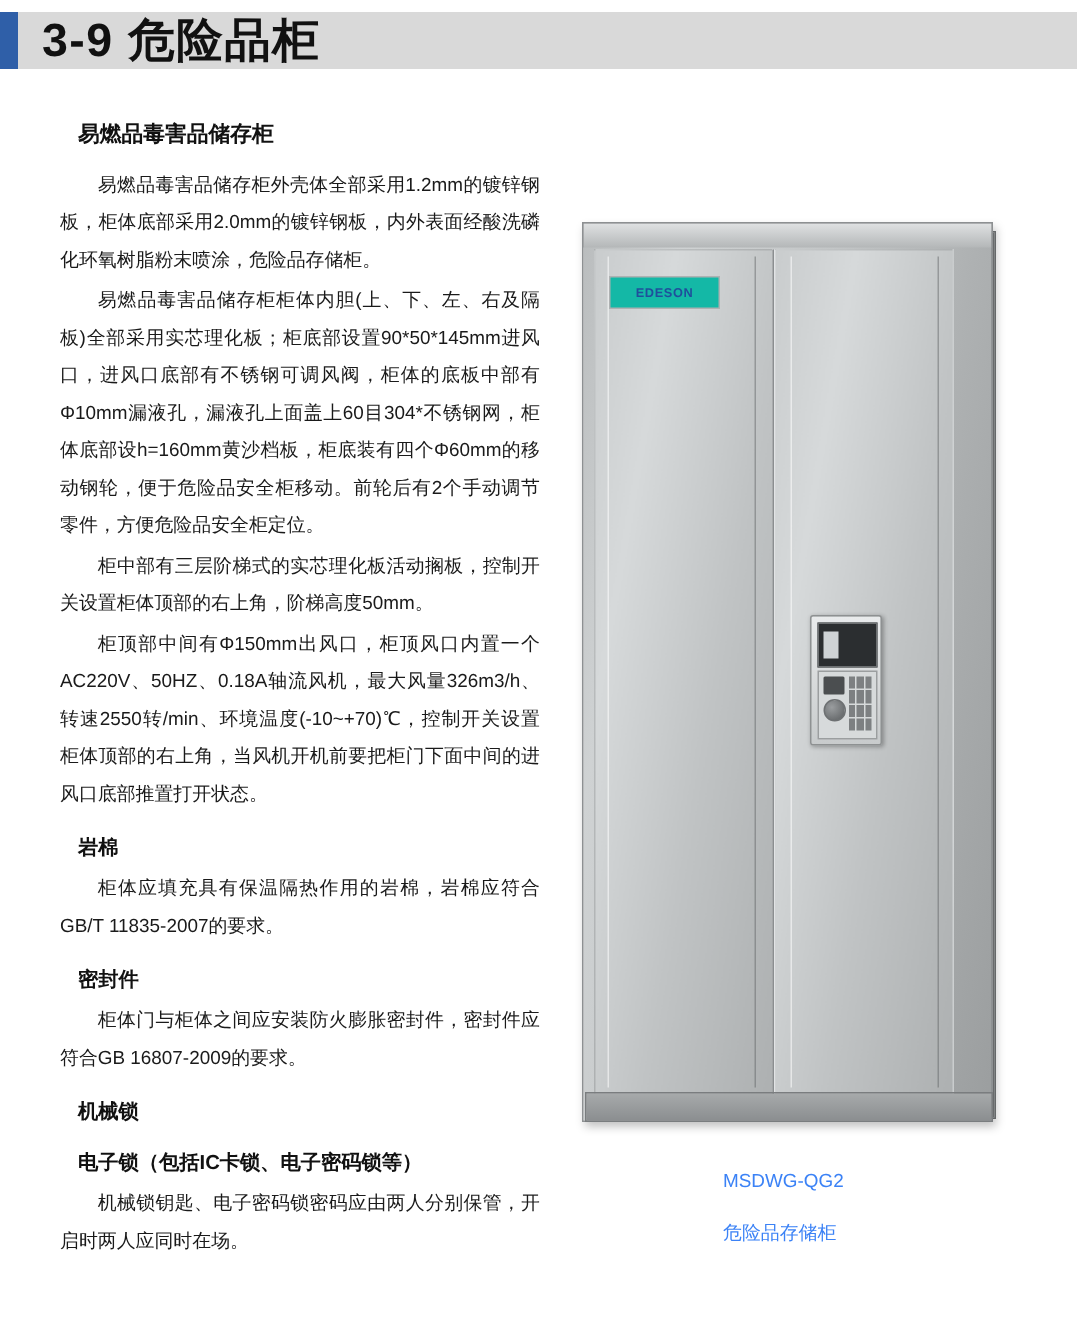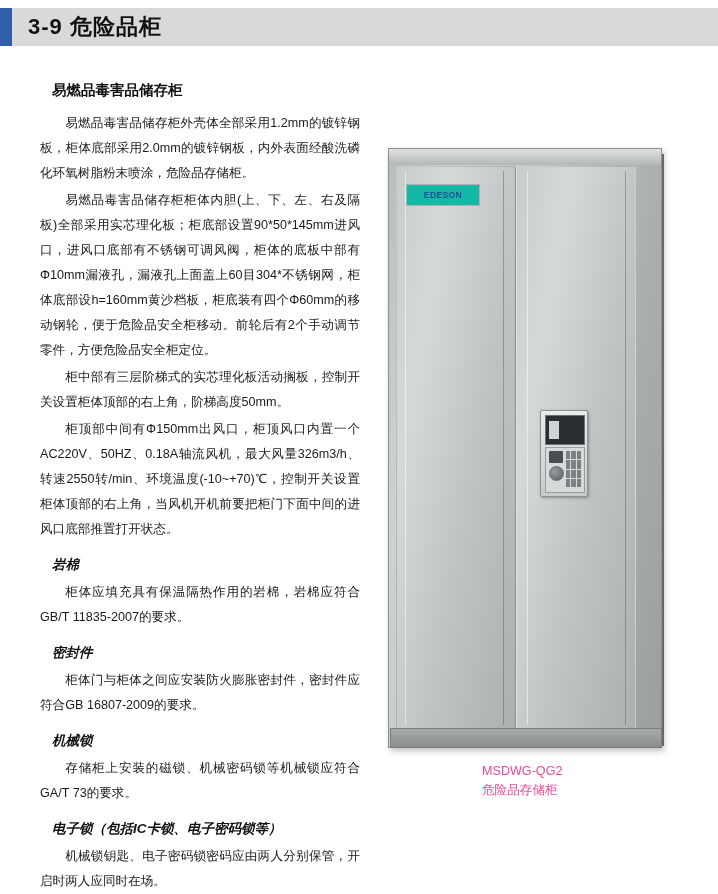--- a/index.html
+++ b/index.html
@@ -30,21 +30,21 @@
     left: 0;
     top: 8px;
     width: 12px;
     height: 38px;
     background: #2f5fa8;
   }
   .header-title {
     position: absolute;
     left: 28px;
     top: 13px;
-    font-size: 22px;
+    font-size: 31px;
     font-weight: bold;
     letter-spacing: 1px;
     color: #111111;
     line-height: 28px;
   }
 
   
   .text-col {
     position: absolute;
     left: 40px;
@@ -57,21 +57,20 @@
     color: #111111;
     margin: 13px 0 10px 12px;
     line-height: 22px;
   }
   .sub-title {
     font-size: 13.5px;
     font-weight: bold;
     color: #111111;
     margin: 12px 0 4px 12px;
     line-height: 22px;
-    font-style: italic;
   }
   .para {
     font-size: 12.6px;
     line-height: 25px;
     color: #1a1a1a;
     text-align: justify;
     text-justify: inter-ideograph;
     margin: 0 0 2px 0;
     text-indent: 2em;
   }
@@ -245,21 +244,22 @@
   .caption {
     position: absolute;
     left: 102px;
     top: 622px;
     width: 200px;
     text-align: left;
   }
   .caption-line {
     font-size: 12.6px;
     line-height: 19px;
-    color: #ec4899;
+    color: #3b82f6;
+    margin-top: 16px;
   }
 </style>
 </head>
 <body>
 
 <div class="header-band"></div>
 <div class="header-accent"></div>
 <div class="header-title">3-9 危险品柜</div>
 
 <div class="text-col">
@@ -271,21 +271,20 @@
   <p class="para">柜中部有三层阶梯式的实芯理化板活动搁板，控制开关设置柜体顶部的右上角，阶梯高度50mm。</p>
   <p class="para">柜顶部中间有Φ150mm出风口，柜顶风口内置一个AC220V、50HZ、0.18A轴流风机，最大风量326m3/h、转速2550转/min、环境温度(-10~+70)℃，控制开关设置柜体顶部的右上角，当风机开机前要把柜门下面中间的进风口底部推置打开状态。</p>
 
   <div class="sub-title">岩棉</div>
   <p class="para">柜体应填充具有保温隔热作用的岩棉，岩棉应符合GB/T 11835-2007的要求。</p>
 
   <div class="sub-title">密封件</div>
   <p class="para">柜体门与柜体之间应安装防火膨胀密封件，密封件应符合GB 16807-2009的要求。</p>
 
   <div class="sub-title">机械锁</div>
-  <p class="para">存储柜上安装的磁锁、机械密码锁等机械锁应符合GA/T 73的要求。</p>
 
   <div class="sub-title">电子锁（包括IC卡锁、电子密码锁等）</div>
   <p class="para">机械锁钥匙、电子密码锁密码应由两人分别保管，开启时两人应同时在场。</p>
 </div>
 
 <div class="figure">
   <div class="cabinet-wrap">
 
     <div class="cab-side"></div>
     <div class="cab-body"></div>

